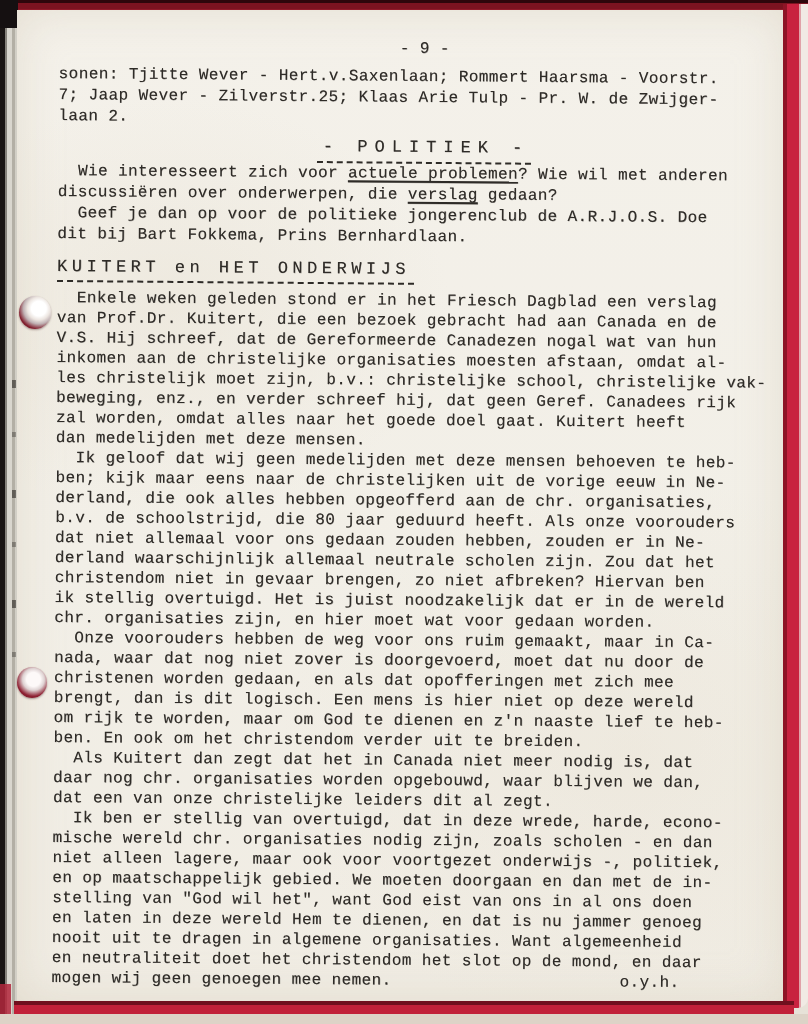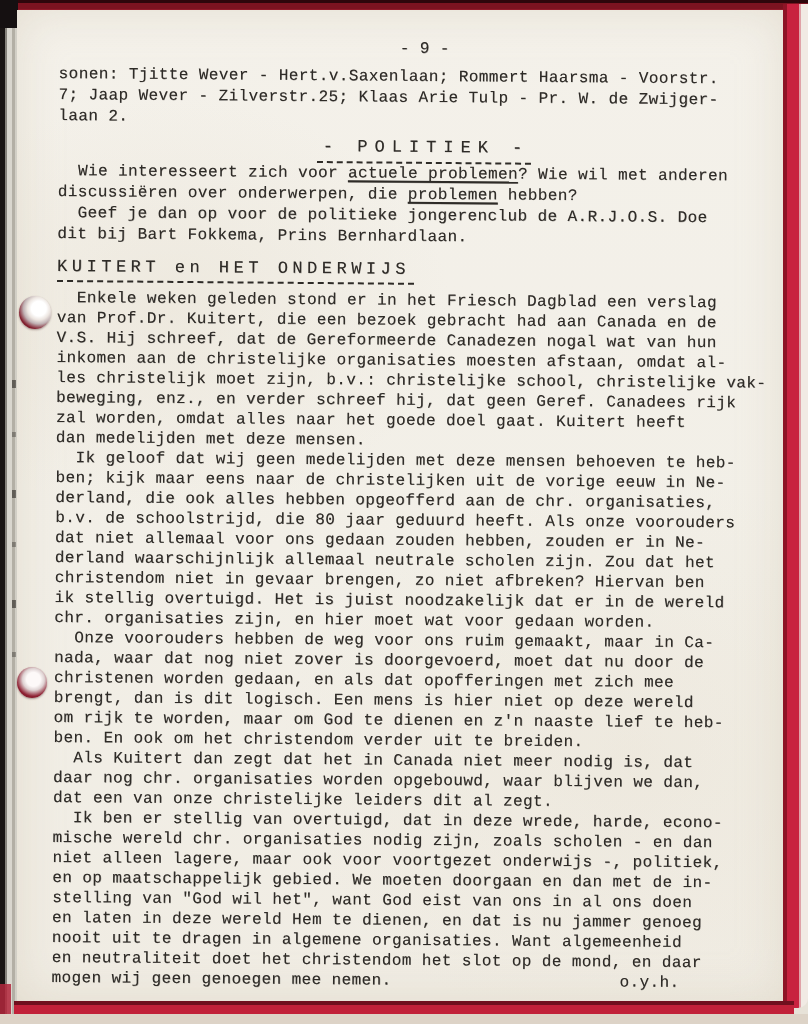--- a/index.html
+++ b/index.html
@@ -77,21 +77,21 @@
 
       <div class="intro mono">sonen: Tjitte Wever - Hert.v.Saxenlaan; Rommert Haarsma - Voorstr.
 7; Jaap Wever - Zilverstr.25; Klaas Arie Tulp - Pr. W. de Zwijger-
 laan 2.</div>
 
       <div class="h-politiek">
         <span class="hd">- POLITIEK -</span>
       </div>
 
       <div class="p-politiek"><span>  Wie interesseert zich voor </span><span class="ul">actuele problemen</span><span>? Wie wil met anderen
-discussiëren over onderwerpen, die </span><span class="ul">problemen</span><span> hebben?</span></div>
+discussiëren over onderwerpen, die </span><span class="ul">verslag</span><span> gedaan?</span></div>
 
       <div class="p-politiek mono">  Geef je dan op voor de politieke jongerenclub de A.R.J.O.S. Doe
 dit bij Bart Fokkema, Prins Bernhardlaan.</div>
 
       <div class="h-kuitert">
         <span class="hd">KUITERT en HET ONDERWIJS</span>
       </div>
 
       <div class="body-block">
         <div class="para mono">  Enkele weken geleden stond er in het Friesch Dagblad een verslag

